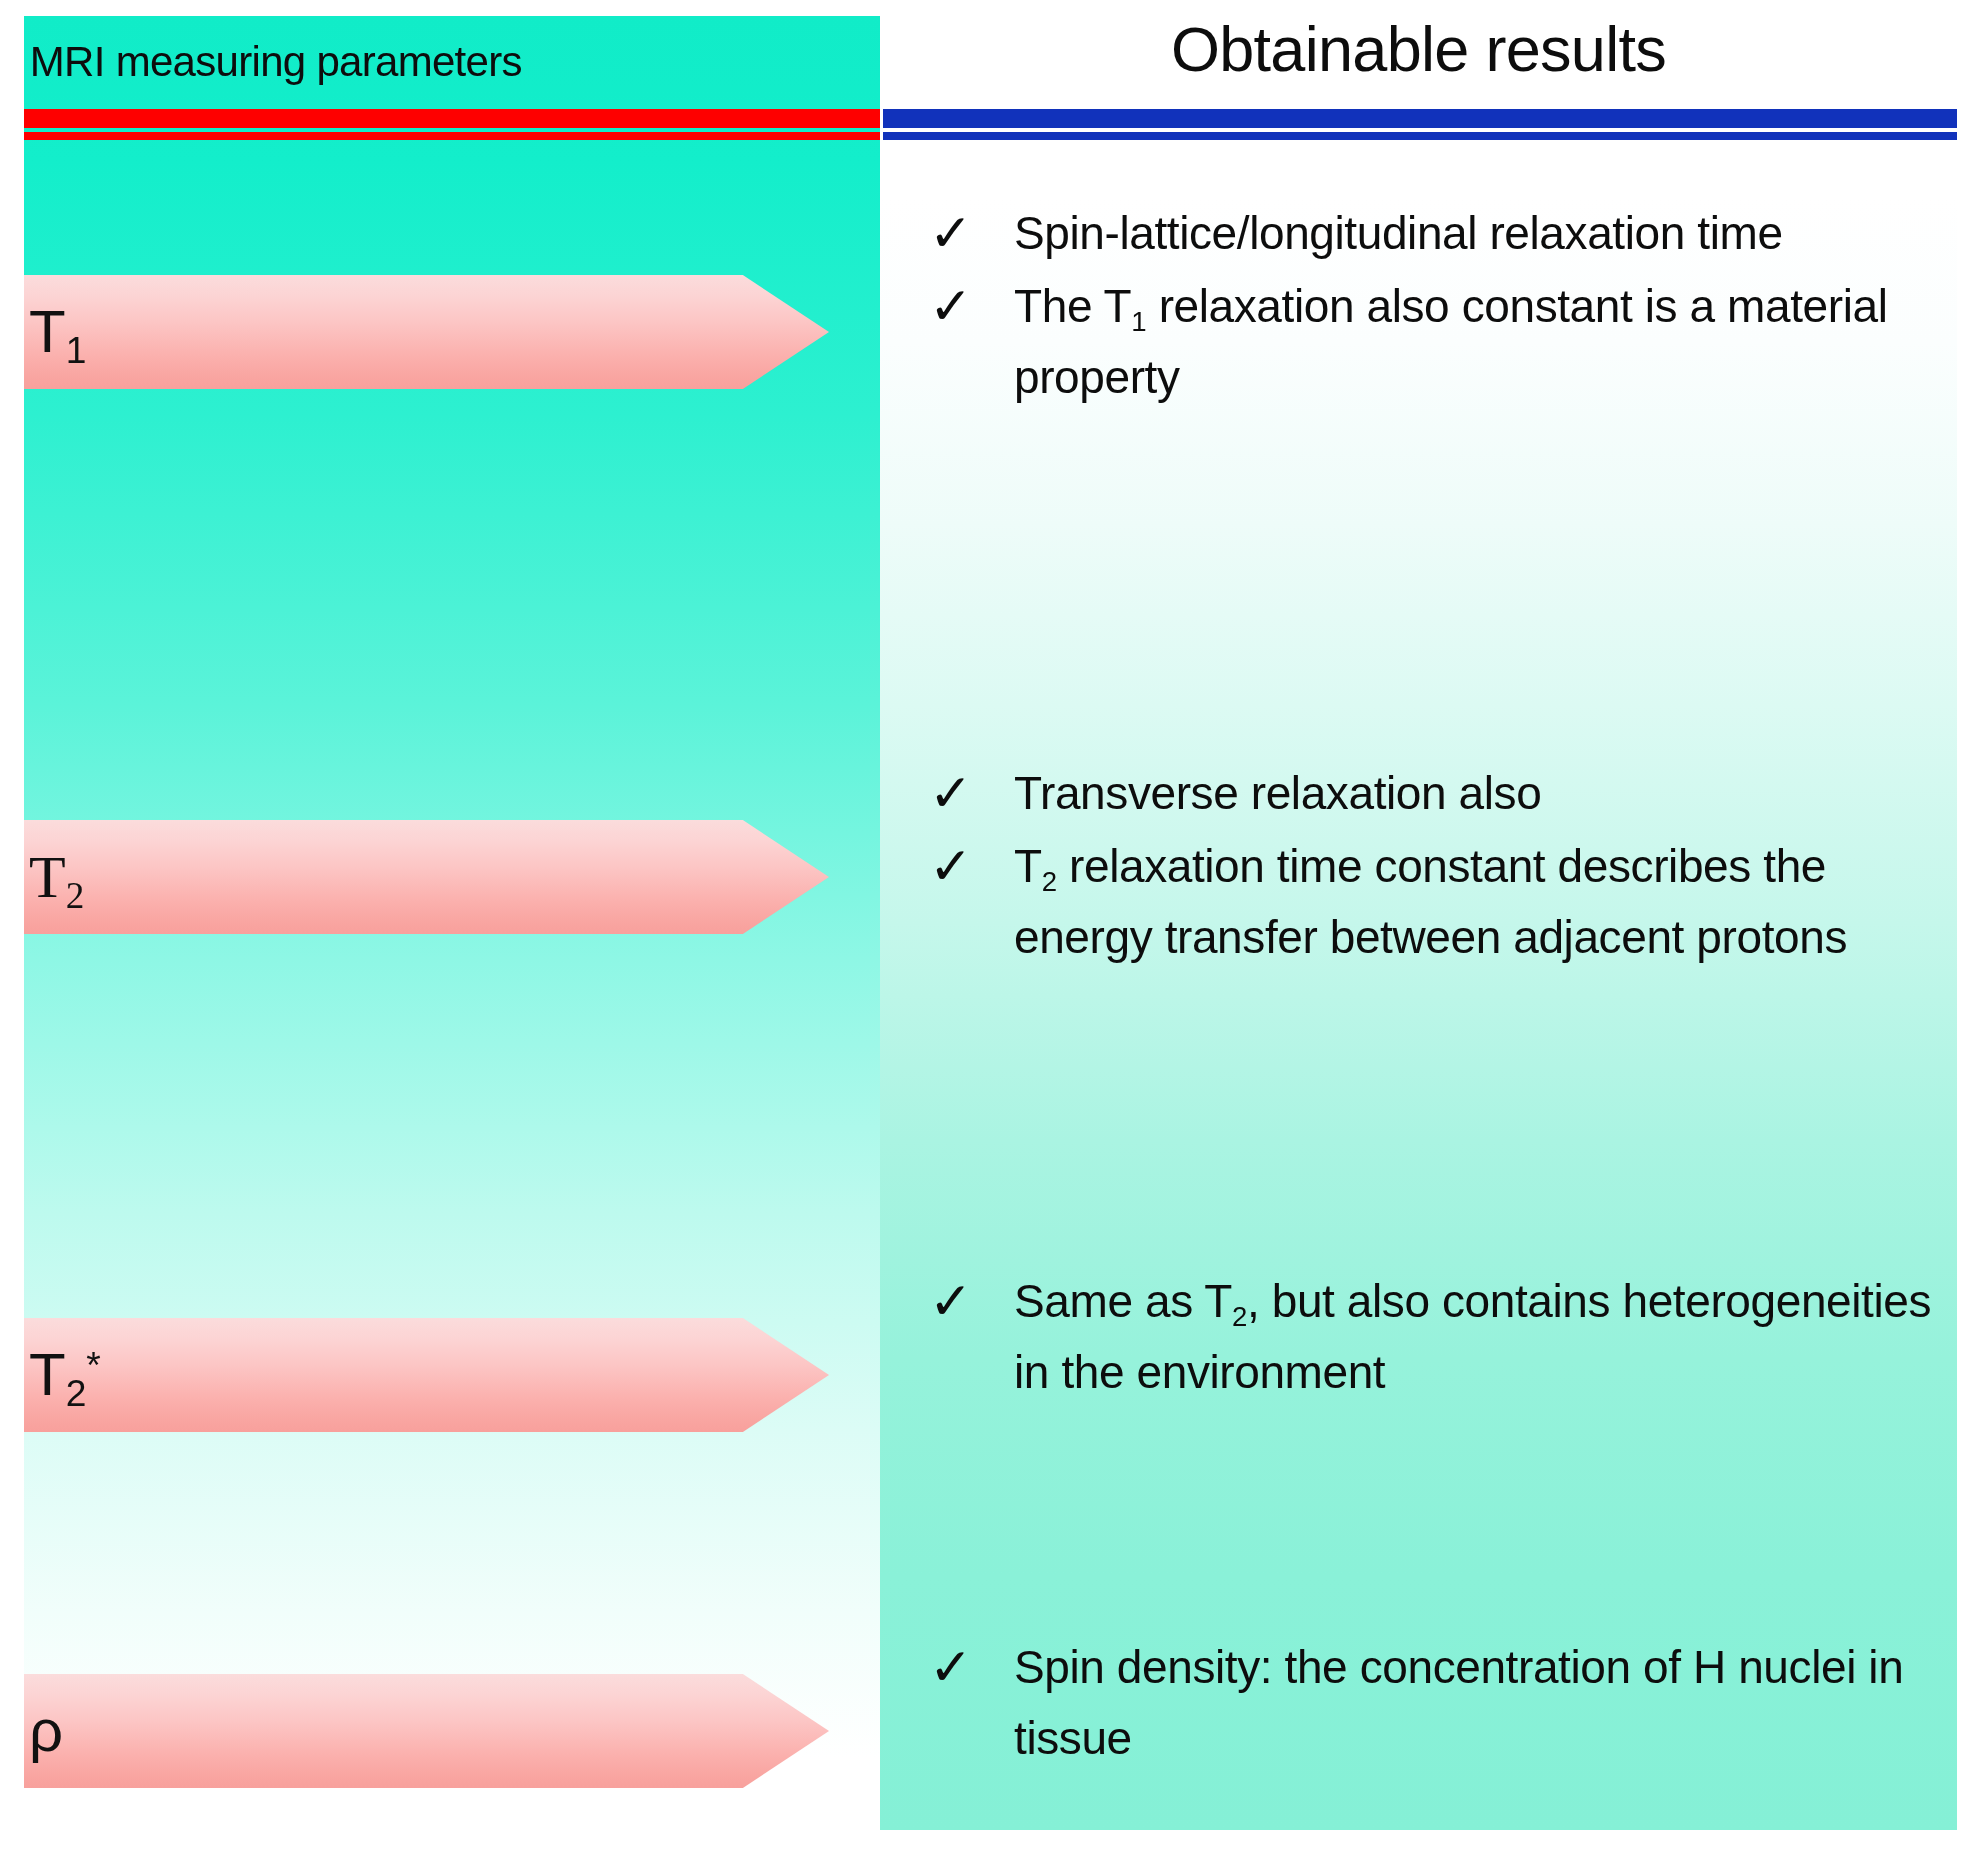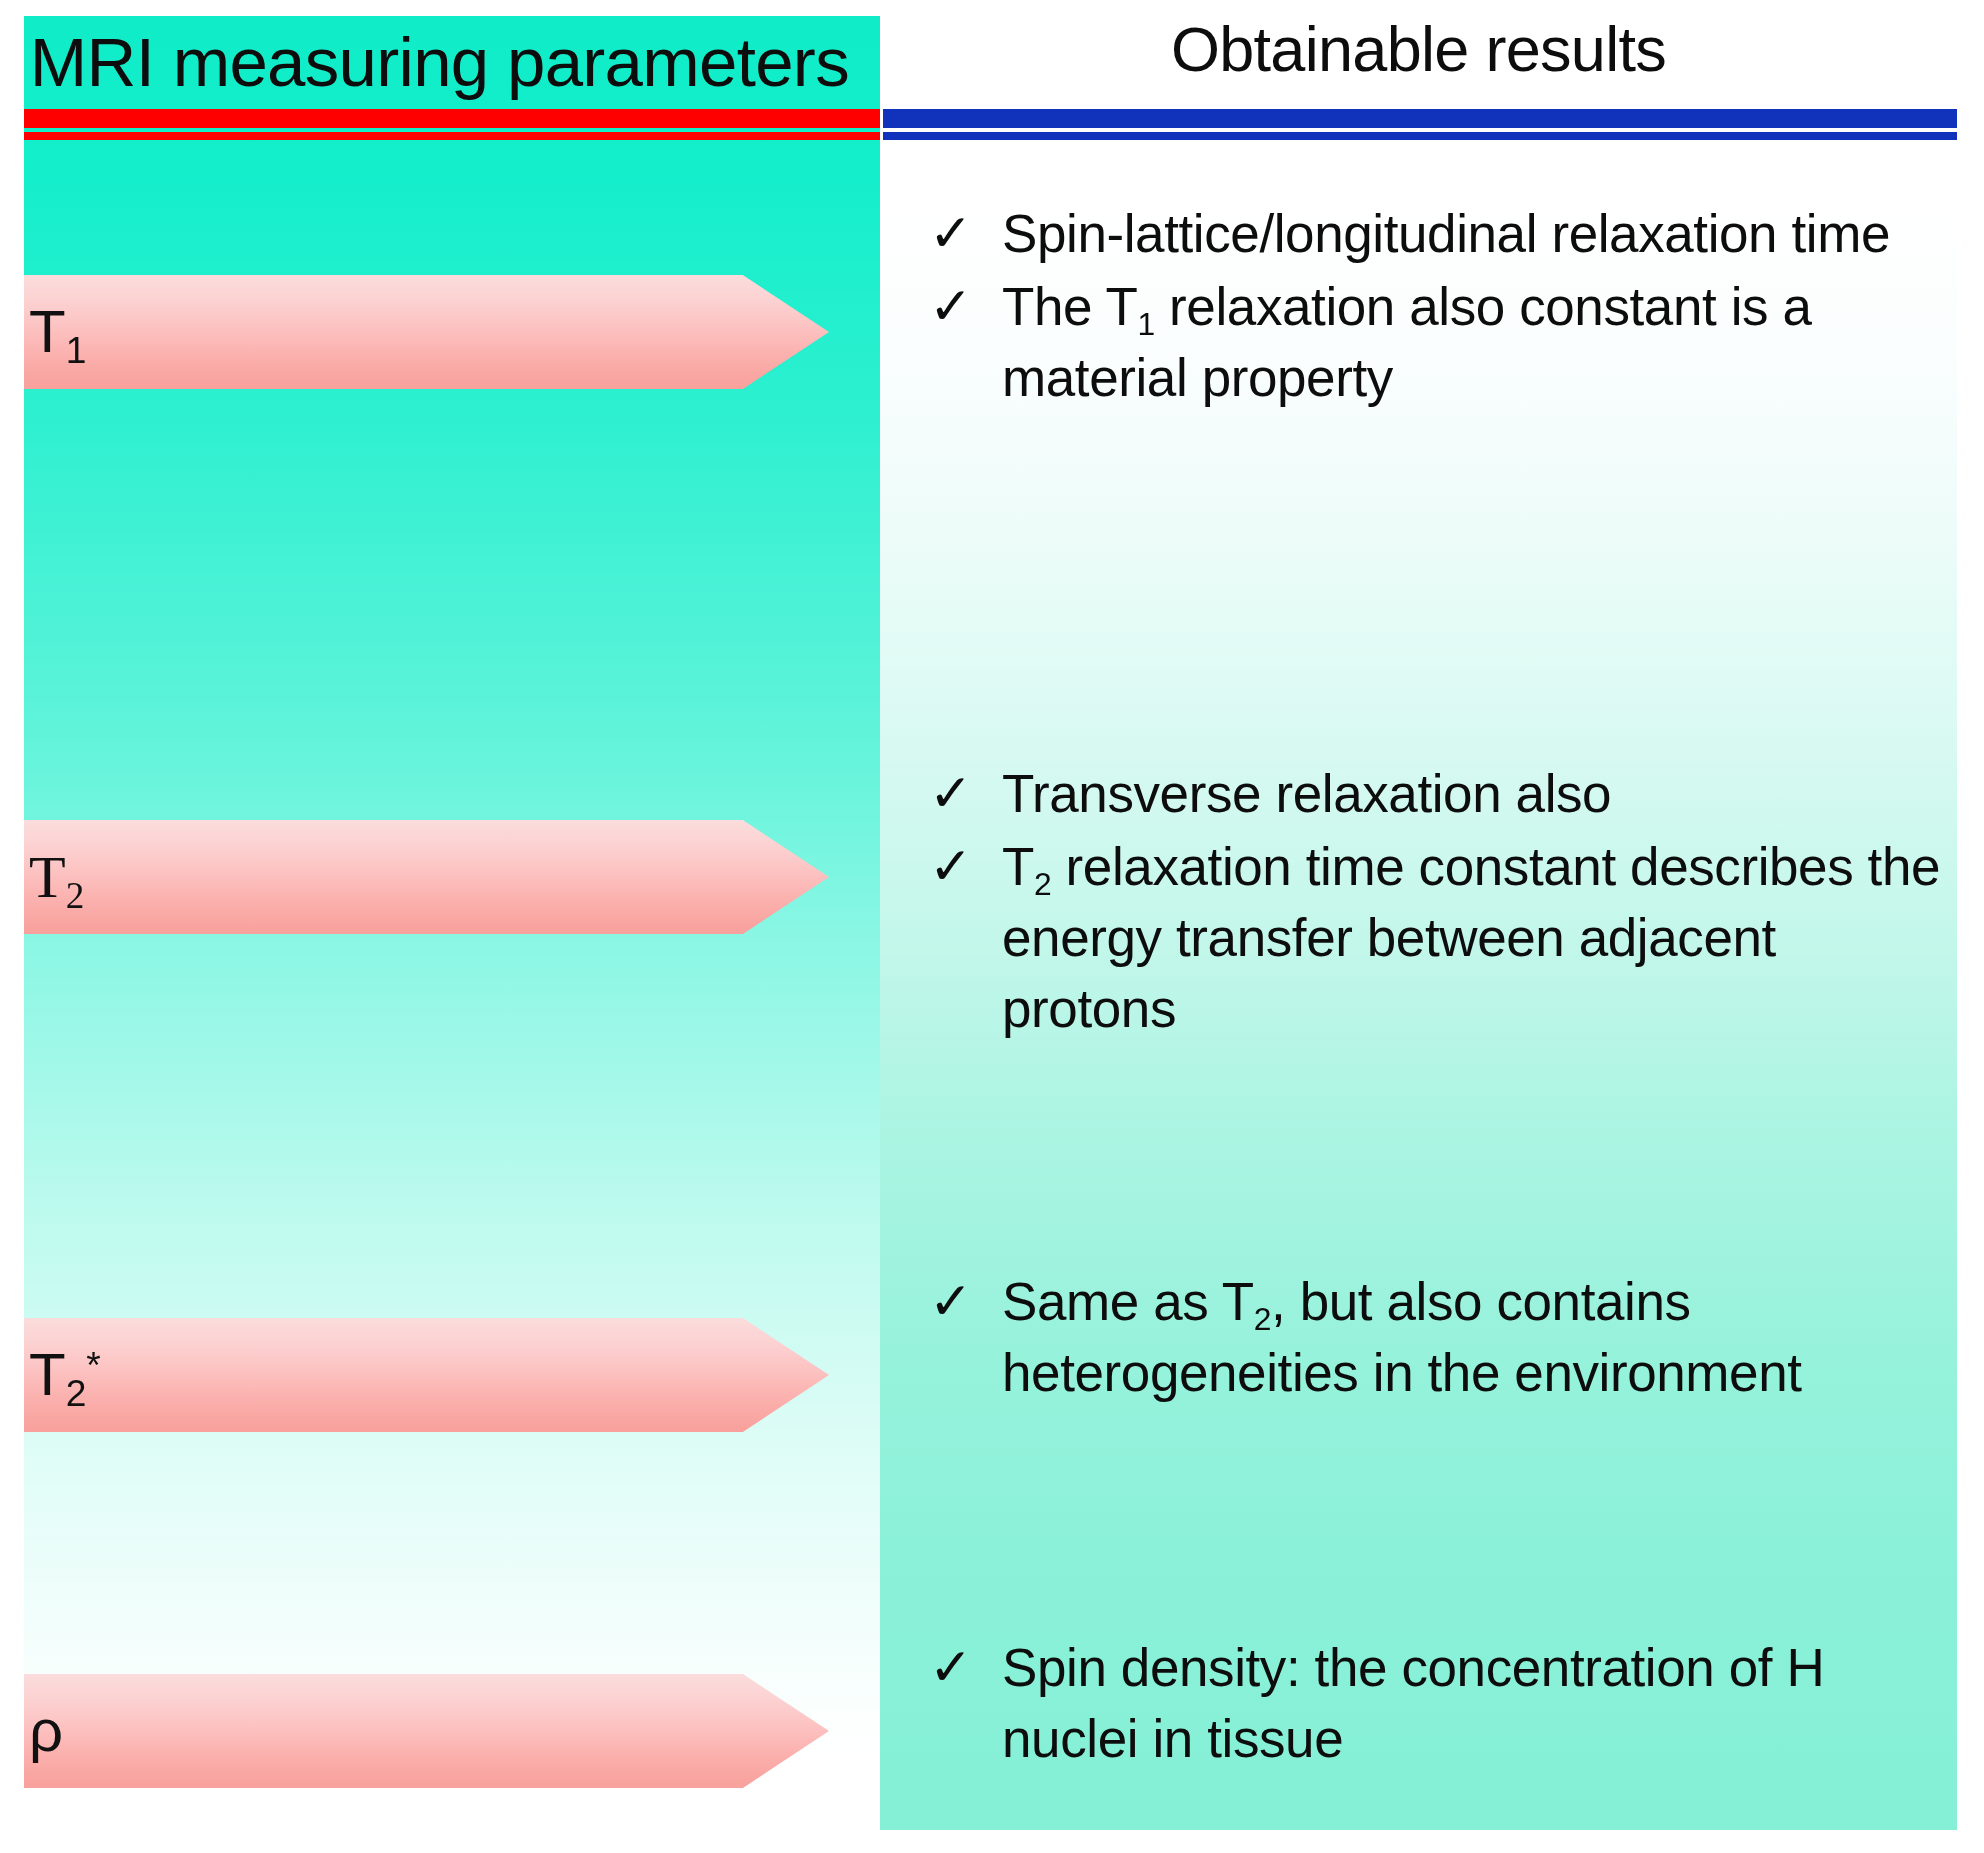--- a/index.html
+++ b/index.html
@@ -39,21 +39,21 @@
     position: absolute;
     left: 24px;
     top: 17.5px;
     width: 856px;
     height: 89px;
     display: flex;
     align-items: center;
     justify-content: flex-start;
     padding-left: 5.8px;
     box-sizing: border-box;
-    font-size: 69px;
+    font-size: 42px;
     line-height: 1.0;
     color: #0d0d0d;
     letter-spacing: -0.7px;
     white-space: nowrap;
   }
 
   .rule-red-thick {
     position: absolute;
     left: 24px;
     top: 109px;
@@ -183,23 +183,24 @@
     width: 76px;
     font-size: 52px;
     line-height: 71px;
     color: #0d0d0d;
     text-align: left;
     padding-left: 2.9px;
     box-sizing: border-box;
   }
   .bullet-text {
     flex: 1 1 auto;
-    font-size: 53px;
+    font-size: 46px;
     line-height: 71px;
     letter-spacing: -0.4px;
+    margin-left: 12px;
   }
   .bullet-text sub {
     font-size: 0.60em;
     vertical-align: -0.32em;
     line-height: 0;
   }
 
   #group-t1  { top: 198px; }
   #group-t2  { top: 758px; }
   #group-t2s { top: 1266px; }

